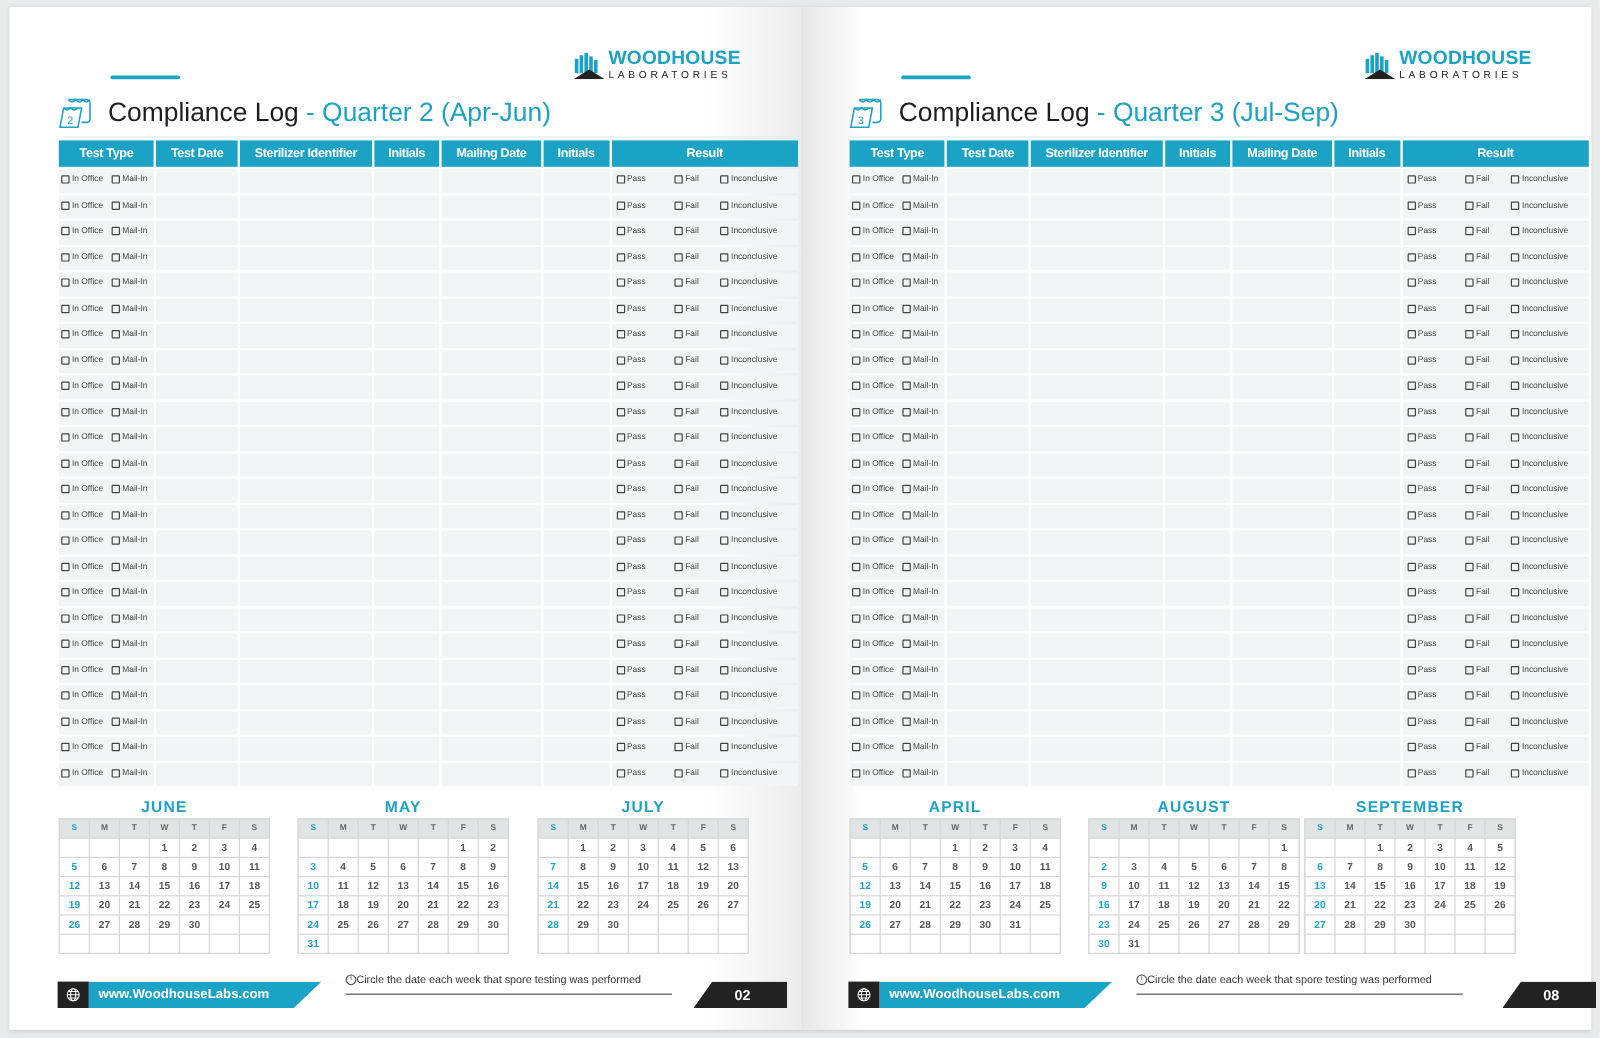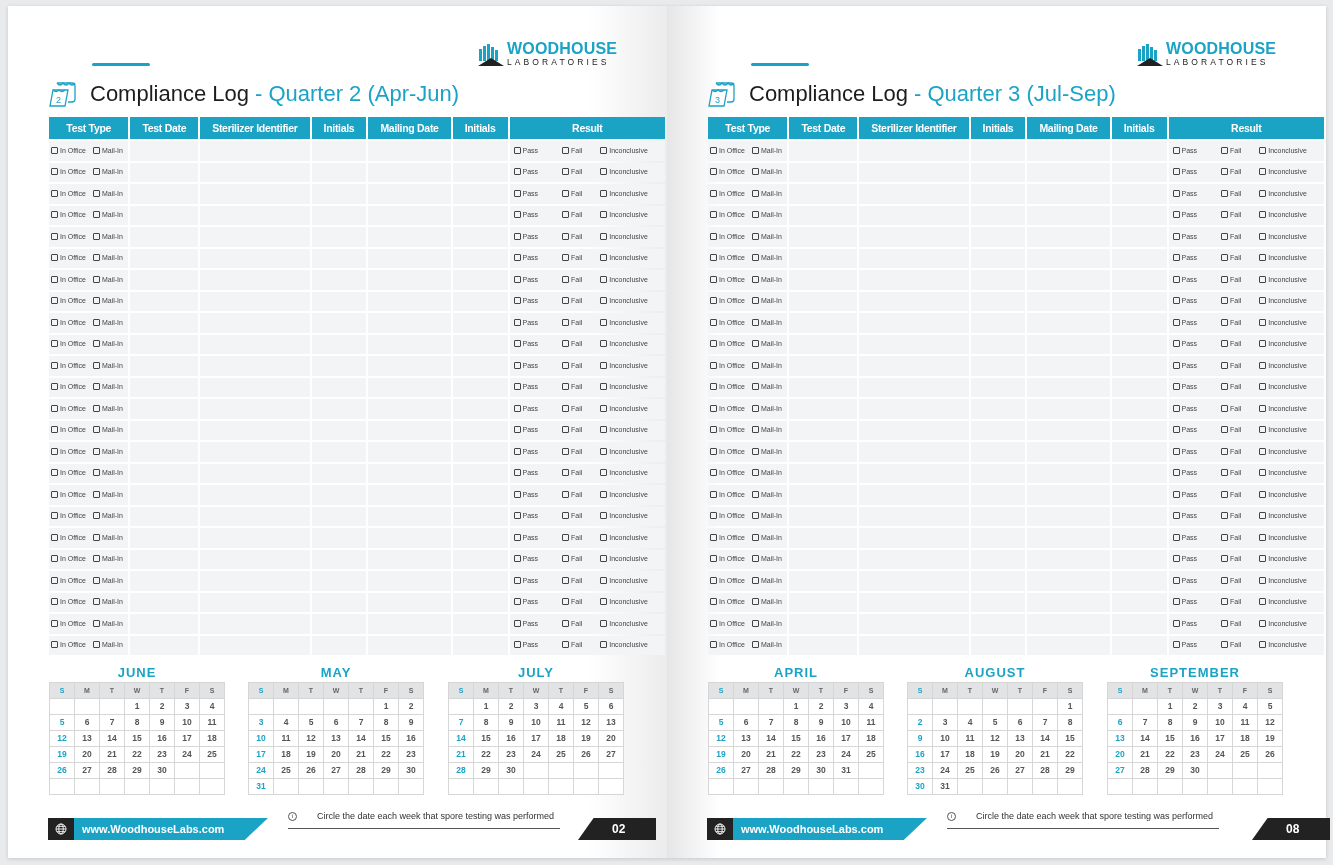--- a/index.html
+++ b/index.html
@@ -26,21 +26,21 @@
   .cal { position: absolute; top: 658px; width: 176px; }
   .cal-name { text-align: center; color: #1ba3c6; font-weight: bold; font-size: 13px; letter-spacing: 1px; height: 18px; line-height: 18px; }
   .cal-grid { display: grid; grid-template-columns: repeat(7, 1fr); border: 1px solid #d6d6d6; background: #d6d6d6; gap: 1px; }
   .cal-grid div { background: #fff; height: 15px; font-size: 8.5px; color: #555; text-align: center; line-height: 15px; font-weight: bold; }
   .cal-grid div.hd { background: #e2e3e4; color: #666; font-size: 7px; font-weight: bold; }
   .cal-grid div.sun { color: #1ba3c6; }
   .footer { position: absolute; top: 812px; height: 22px; }
   .web { position: absolute; left: 0; width: 220px; height: 22px; display: flex; }
   .globe { width: 26px; height: 22px; background: #222; display: flex; align-items: center; justify-content: center; }
   .web-url { background: #1ba3c6; color: #fff; font-weight: bold; font-size: 11px; line-height: 22px; padding-left: 8px; width: 194px; clip-path: polygon(0 0, 100% 0, 88% 100%, 0 100%); }
-  .note { position: absolute; top: -7px; font-size: 9px; color: #333; display: flex; align-items: center; gap: 20px; }
+  .note { position: absolute; top: -7px; font-size: 9px; color: #333; display: flex; align-items: center; gap: 0; }
   .note-line { position: absolute; top: 10px; height: 1px; background: #555; }
   .pagenum { position: absolute; width: 78px; height: 22px; background: #222; color: #fff; font-weight: bold; font-size: 12px; line-height: 22px; padding-left: 34px; clip-path: polygon(20% 0, 100% 0, 100% 100%, 0 100%); }
 </style>
 </head>
 <body>
 
 <div class="spread">
   <div class="page left">
       <div class="accent-bar" style="left:84px"></div>
       <div class="logo" style="left:470px">
@@ -1895,21 +1895,21 @@
           <div class="">29</div>
           <div class="sun">30</div>
           <div class="">31</div>
           <div class=""></div>
           <div class=""></div>
           <div class=""></div>
           <div class=""></div>
           <div class=""></div>
         </div>
       </div>
-      <div class="cal" style="left:440px">
+      <div class="cal" style="left:420px">
       <div class="cal-name">SEPTEMBER</div>
         <div class="cal-grid">
           <div class="hd sun">S</div>
           <div class="hd ">M</div>
           <div class="hd ">T</div>
           <div class="hd ">W</div>
           <div class="hd ">T</div>
           <div class="hd ">F</div>
           <div class="hd ">S</div>
           <div class="sun"></div>

